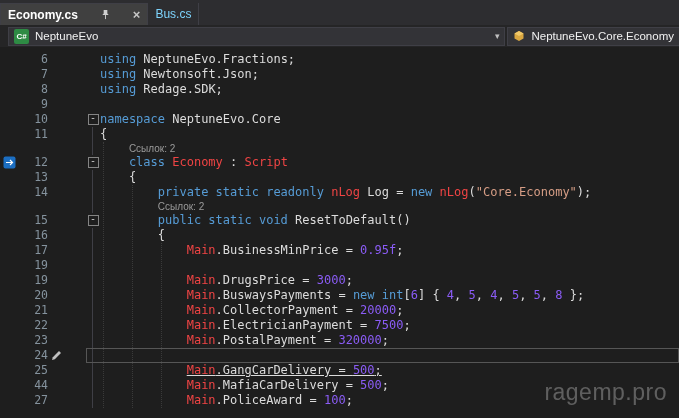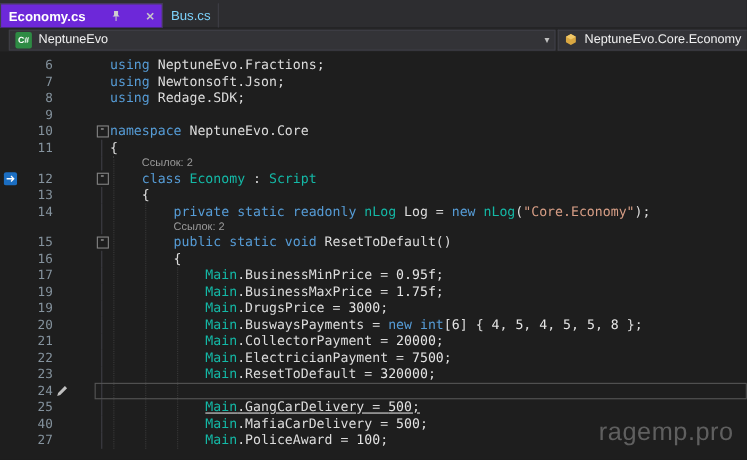--- a/index.html
+++ b/index.html
@@ -4,21 +4,21 @@
 <style>
   html,body{margin:0;padding:0;}
   body{
     width:679px;height:418px;overflow:hidden;position:relative;
     background:#1e1e1e;font-family:"Liberation Sans",sans-serif;
     -webkit-font-smoothing:antialiased;
   }
   
   .tabstrip{height:25px;background:#2d2d30;display:flex;align-items:flex-end;box-sizing:border-box;}
   .tab{height:22px;display:flex;align-items:center;padding:0 7px;font-size:12px;box-sizing:border-box;cursor:default;}
-  .tab.active{background:#6d28d9;color:#ffffff;font-weight:600;border:1px solid #3f3f46;border-bottom:none;gap:22px;}
+  .tab.active{background:#404040;color:#ffffff;font-weight:600;border:1px solid #3f3f46;border-bottom:none;gap:22px;}
   .tab.inactive{color:#7dd3fc;background:transparent;border-right:1px solid #3f3f46;}
   .tab-close{color:#c8c8c8;font-size:13px;line-height:13px;}
   .tab-pin{display:flex;align-items:center;}
   
   .navbar{height:22px;background:#252526;display:flex;align-items:center;padding-left:8px;box-sizing:border-box;}
   .combo{height:19px;background:#333337;border:1px solid #3f3f46;display:flex;align-items:center;
          font-size:11.5px;color:#f1f1f1;padding:0 5px;gap:6px;box-sizing:border-box;}
   .combo.project{width:500px;}
   .combo.member{flex:1;margin-left:2px;border-right:none;}
   .chev{margin-left:auto;color:#c0c0c0;font-size:9px;}
@@ -33,21 +33,21 @@
   .col-m{width:18px;flex:none;display:flex;align-items:center;justify-content:center;}
   .col-n{width:30px;flex:none;text-align:right;color:#85939e;font-size:11.5px;}
   .col-e{width:38px;flex:none;padding-left:3px;display:flex;align-items:center;box-sizing:border-box;}
   .col-o{width:14px;flex:none;position:relative;}
   .fold-box{width:11px;height:11px;margin:2px auto 0;border:1px solid #848484;background:#1e1e1e;
             color:#cccccc;font-size:10px;line-height:8px;text-align:center;box-sizing:border-box;}
   .fold-box::after{content:"-";position:relative;top:-1px;}
   .vline{position:absolute;left:6px;top:0;bottom:0;width:1px;background:#3f3f46;}
   .code{white-space:pre;text-align:right;}
   .lens{font-family:"Liberation Sans",sans-serif;font-size:10px;color:#9b9b9b;}
-  .kw{color:#569cd6;} .ty{color:#14b8a6;} .pl{color:#dcdcdc;} .st{color:#d69d85;} .nu{color:#e5e5e5;}
+  .kw{color:#569cd6;} .ty{color:#ef4444;} .pl{color:#dcdcdc;} .st{color:#d69d85;} .nu{color:#8b5cf6;}
   .cur::after{content:"";position:absolute;left:86px;right:0;top:0;bottom:0;
               border:1px solid #565656;pointer-events:none;}
   .iguide{position:absolute;width:1px;border-left:1px dotted #3a3a3a;z-index:0;}
   #wm{position:absolute;right:12px;bottom:12px;font-size:23px;color:#a0a0a0;opacity:.5;
       letter-spacing:.5px;z-index:2;}
 </style>
 </head>
 <body>
 
 <div class="tabstrip">
@@ -98,27 +98,27 @@
       <div class="row"><div class="col-m"><svg width="13" height="13" viewBox="0 0 13 13">
             <rect x="0.5" y="0.5" width="12" height="12" rx="2" fill="#1b6ec2"></rect>
             <path d="M3 6.5h6M7 4l2.5 2.5L7 9" stroke="#ffffff" stroke-width="1.2" fill="none"></path>
           </svg></div><div class="col-n">12</div><div class="col-e"></div><div class="col-o"><div class="fold-box"></div></div><div class="code" style="padding-left: 28.896px;"><span class="kw">class </span><span class="ty">Economy</span><span class="pl"> : </span><span class="ty">Script</span></div></div>
       <div class="row"><div class="col-m"></div><div class="col-n">13</div><div class="col-e"></div><div class="col-o"><div class="vline"></div></div><div class="code" style="padding-left: 28.896px;"><span class="pl">{</span></div></div>
       <div class="row"><div class="col-m"></div><div class="col-n">14</div><div class="col-e"></div><div class="col-o"><div class="vline"></div></div><div class="code" style="padding-left: 57.792px;"><span class="kw">private static readonly </span><span class="ty">nLog</span><span class="pl"> Log = </span><span class="kw">new </span><span class="ty">nLog</span><span class="pl">(</span><span class="st">"Core.Economy"</span><span class="pl">);</span></div></div>
       <div class="row lensrow"><div class="col-m"></div><div class="col-n"></div><div class="col-e"></div><div class="col-o"><div class="vline"></div></div><div class="code lens" style="padding-left: 57.792px;">Ссылок: 2</div></div>
       <div class="row"><div class="col-m"></div><div class="col-n">15</div><div class="col-e"></div><div class="col-o"><div class="fold-box"></div></div><div class="code" style="padding-left: 57.792px;"><span class="kw">public static void </span><span class="pl">ResetToDefault()</span></div></div>
       <div class="row"><div class="col-m"></div><div class="col-n">16</div><div class="col-e"></div><div class="col-o"><div class="vline"></div></div><div class="code" style="padding-left: 57.792px;"><span class="pl">{</span></div></div>
       <div class="row"><div class="col-m"></div><div class="col-n">17</div><div class="col-e"></div><div class="col-o"><div class="vline"></div></div><div class="code" style="padding-left: 86.688px;"><span class="ty">Main</span><span class="pl">.BusinessMinPrice = </span><span class="nu">0.95f</span><span class="pl">;</span></div></div>
-      <div class="row"><div class="col-m"></div><div class="col-n">19</div><div class="col-e"></div><div class="col-o"><div class="vline"></div></div><div class="code" style="padding-left: 86.688px;"><span class="ty">Main</span><span class="pl">.BusinessMaxPrice = </span><span class="nu">1.75f</span><span class="pl">;</span></div></div>
+      <div class="row"><div class="col-m"></div><div class="col-n">19</div><div class="col-e"></div><div class="col-o"><div class="vline"></div></div></div>
       <div class="row"><div class="col-m"></div><div class="col-n">19</div><div class="col-e"></div><div class="col-o"><div class="vline"></div></div><div class="code" style="padding-left: 86.688px;"><span class="ty">Main</span><span class="pl">.DrugsPrice = </span><span class="nu">3000</span><span class="pl">;</span></div></div>
       <div class="row"><div class="col-m"></div><div class="col-n">20</div><div class="col-e"></div><div class="col-o"><div class="vline"></div></div><div class="code" style="padding-left: 86.688px;"><span class="ty">Main</span><span class="pl">.BuswaysPayments = </span><span class="kw">new </span><span class="kw">int</span><span class="pl">[</span><span class="nu">6</span><span class="pl">] { </span><span class="nu">4</span><span class="pl">, </span><span class="nu">5</span><span class="pl">, </span><span class="nu">4</span><span class="pl">, </span><span class="nu">5</span><span class="pl">, </span><span class="nu">5</span><span class="pl">, </span><span class="nu">8</span><span class="pl"> };</span></div></div>
       <div class="row"><div class="col-m"></div><div class="col-n">21</div><div class="col-e"></div><div class="col-o"><div class="vline"></div></div><div class="code" style="padding-left: 86.688px;"><span class="ty">Main</span><span class="pl">.CollectorPayment = </span><span class="nu">20000</span><span class="pl">;</span></div></div>
       <div class="row"><div class="col-m"></div><div class="col-n">22</div><div class="col-e"></div><div class="col-o"><div class="vline"></div></div><div class="code" style="padding-left: 86.688px;"><span class="ty">Main</span><span class="pl">.ElectricianPayment = </span><span class="nu">7500</span><span class="pl">;</span></div></div>
-      <div class="row"><div class="col-m"></div><div class="col-n">23</div><div class="col-e"></div><div class="col-o"><div class="vline"></div></div><div class="code" style="padding-left: 86.688px;"><span class="ty">Main</span><span class="pl">.ResetToDefault = </span><span class="nu">320000</span><span class="pl">;</span></div></div>
+      <div class="row"><div class="col-m"></div><div class="col-n">23</div><div class="col-e"></div><div class="col-o"><div class="vline"></div></div><div class="code" style="padding-left: 86.688px;"><span class="ty">Main</span><span class="pl">.PostalPayment = </span><span class="nu">320000</span><span class="pl">;</span></div></div>
       <div class="row cur"><div class="col-m"></div><div class="col-n">24</div><div class="col-e"><svg width="11" height="11" viewBox="0 0 11 11">
             <path d="M1 10l0.8-2.8L8 1l2 2-6.2 6.2L1 10z" fill="#c0c0c0"></path>
           </svg></div><div class="col-o"><div class="vline"></div></div></div>
       <div class="row"><div class="col-m"></div><div class="col-n">25</div><div class="col-e"></div><div class="col-o"><div class="vline"></div></div><div class="code" style="padding-left: 86.688px; text-decoration: underline;"><span class="ty">Main</span><span class="pl">.GangCarDelivery = </span><span class="nu">500</span><span class="pl">;</span></div></div>
-      <div class="row"><div class="col-m"></div><div class="col-n">40</div><div class="col-e"></div><div class="col-o"><div class="vline"></div></div><div class="code" style="padding-left: 86.688px;"><span class="ty">Main</span><span class="pl">.MafiaCarDelivery = </span><span class="nu">500</span><span class="pl">;</span></div></div>
+      <div class="row"><div class="col-m"></div><div class="col-n">44</div><div class="col-e"></div><div class="col-o"><div class="vline"></div></div><div class="code" style="padding-left: 86.688px;"><span class="ty">Main</span><span class="pl">.MafiaCarDelivery = </span><span class="nu">500</span><span class="pl">;</span></div></div>
       <div class="row"><div class="col-m"></div><div class="col-n">27</div><div class="col-e"></div><div class="col-o"><div class="vline"></div></div><div class="code" style="padding-left: 86.688px;"><span class="ty">Main</span><span class="pl">.PoliceAward = </span><span class="nu">100</span><span class="pl">;</span></div></div>
     </div>
   <div id="wm">ragemp.pro</div>
 </div>
 
 </body></html>

